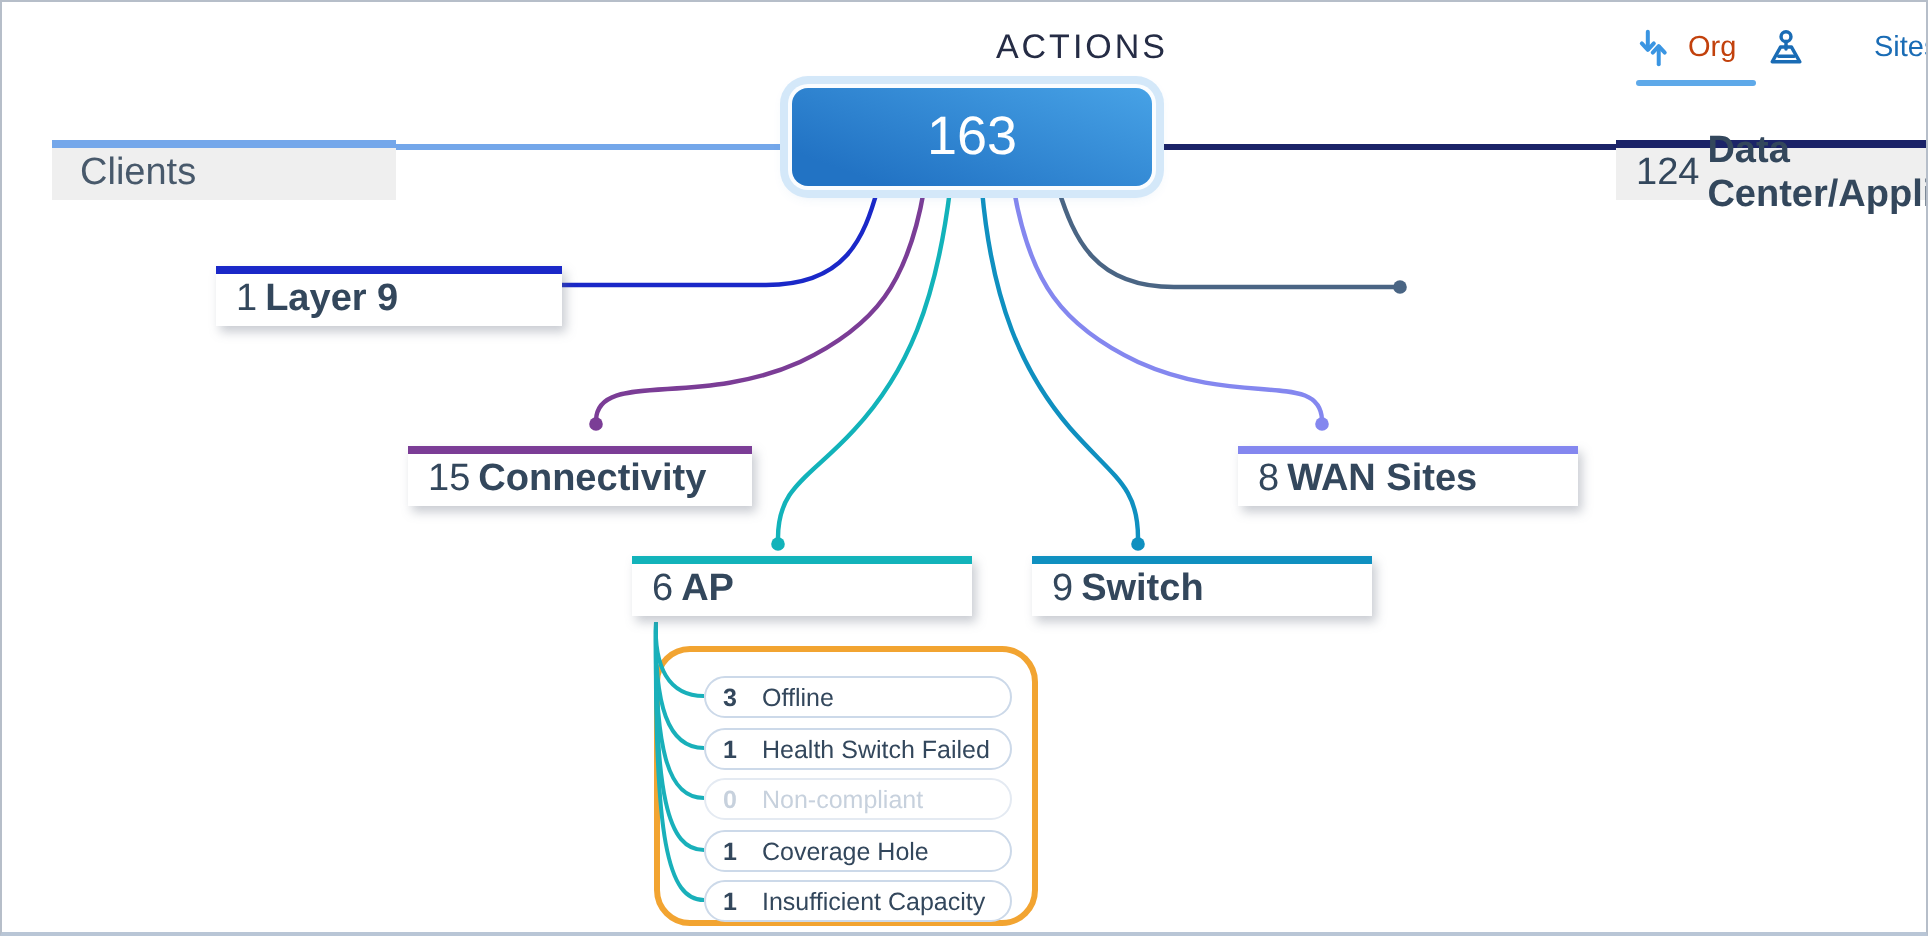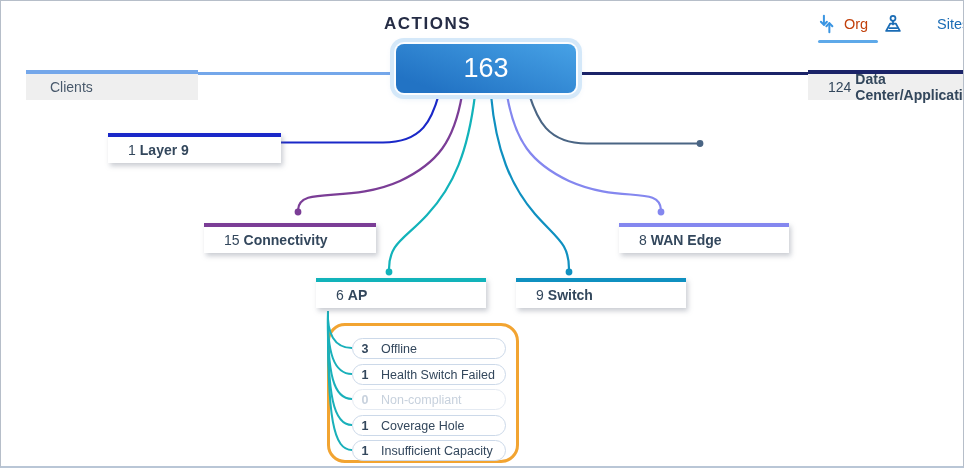--- a/index.html
+++ b/index.html
@@ -3,22 +3,22 @@
 <meta charset="utf-8">
 <style>
   html,body { margin:0; padding:0; background:#e8e8e8; }
   .stage {
     position:relative; width:964px; height:468px; box-sizing:border-box;
     background:#ffffff; overflow:hidden;
     border:1px solid #b6bec9; border-bottom:2px solid #b9c6d6;
     font-family:"Liberation Sans", sans-serif;
   }
   .page-title {
-    position:absolute; left:383px; top:13px; width:200px; text-align:left;
-    font-size:17px; font-weight:700; letter-spacing:1.5px; color:#252c45;
+    position:absolute; left:383px; top:13px; width:200px; text-align:right;
+    font-size:17px; font-weight:400; letter-spacing:1.5px; color:#252c45;
   }
   
   .vt-btn { position:absolute; top:12px; display:flex; align-items:center; gap:6px;
             font-size:14.5px; cursor:pointer; }
   .vt-org { left:817px; color:#c2410c; }
   .vt-sites { left:881px; color:#1a6cb5;gap:33px; }
   .vt-underline { position:absolute; left:817px; top:39px; width:60px; height:3px;
                   background:#5ea9e9; border-radius:2px; }
   
   .connectors { position:absolute; left:0; top:0; width:964px; height:468px; }
@@ -27,22 +27,22 @@
     position:absolute; left:395px; top:43px; width:180px; height:49px;
     border-radius:8px; display:flex; align-items:center; justify-content:center;
     background:linear-gradient(200deg, #47a2e6 0%, #2273c4 85%);
     box-shadow:0 0 0 2px #fbfdff, 0 0 0 6px #d4e8f9, 0 2px 8px rgba(80,140,200,.45);
     color:#ffffff; font-size:27px;
   }
   
   .node {
     position:absolute; box-sizing:border-box; height:30px;
     border-top:4px solid #000; background:#ffffff;
-    display:flex; align-items:center; padding-left:20px;
-    font-size:14px; color:#33475c;
+    display:flex; align-items:center; padding-left:10px;
+    font-size:19px; color:#33475c;
     box-shadow:2px 3px 5px rgba(100,110,125,.35);
   }
   .node .count { font-weight:400; margin-right:4px; }
   .node .label { font-weight:700; }
   .node.flat { background:#efefef; box-shadow:none; }
   .node.flat .label { font-weight:400; color:#48596b; }
   .n-clients      { left:25px;  top:69px;  width:172px; border-color:#74a7ea; }
   .n-dc           { left:807px; top:69px;  width:195px; border-color:#1b2368; }
   .n-layer1       { left:107px; top:132px; width:173px; border-color:#1a28c8; }
   .n-security     { left:713px; top:132px; width:171px; border-color:#48688e; }
@@ -138,21 +138,21 @@
   <div class="node n-layer1">
     <span class="count">1</span>
     <span class="label">Layer 9</span>
   </div>
   <div class="node n-connectivity">
     <span class="count">15</span>
     <span class="label">Connectivity</span>
   </div>
   <div class="node n-wan">
     <span class="count">8</span>
-    <span class="label">WAN Edge</span>
+    <span class="label">WAN Sites</span>
   </div>
   <div class="node n-ap">
     <span class="count">6</span>
     <span class="label">AP</span>
   </div>
   <div class="node n-switch">
     <span class="count">9</span>
     <span class="label">Switch</span>
   </div>
 

